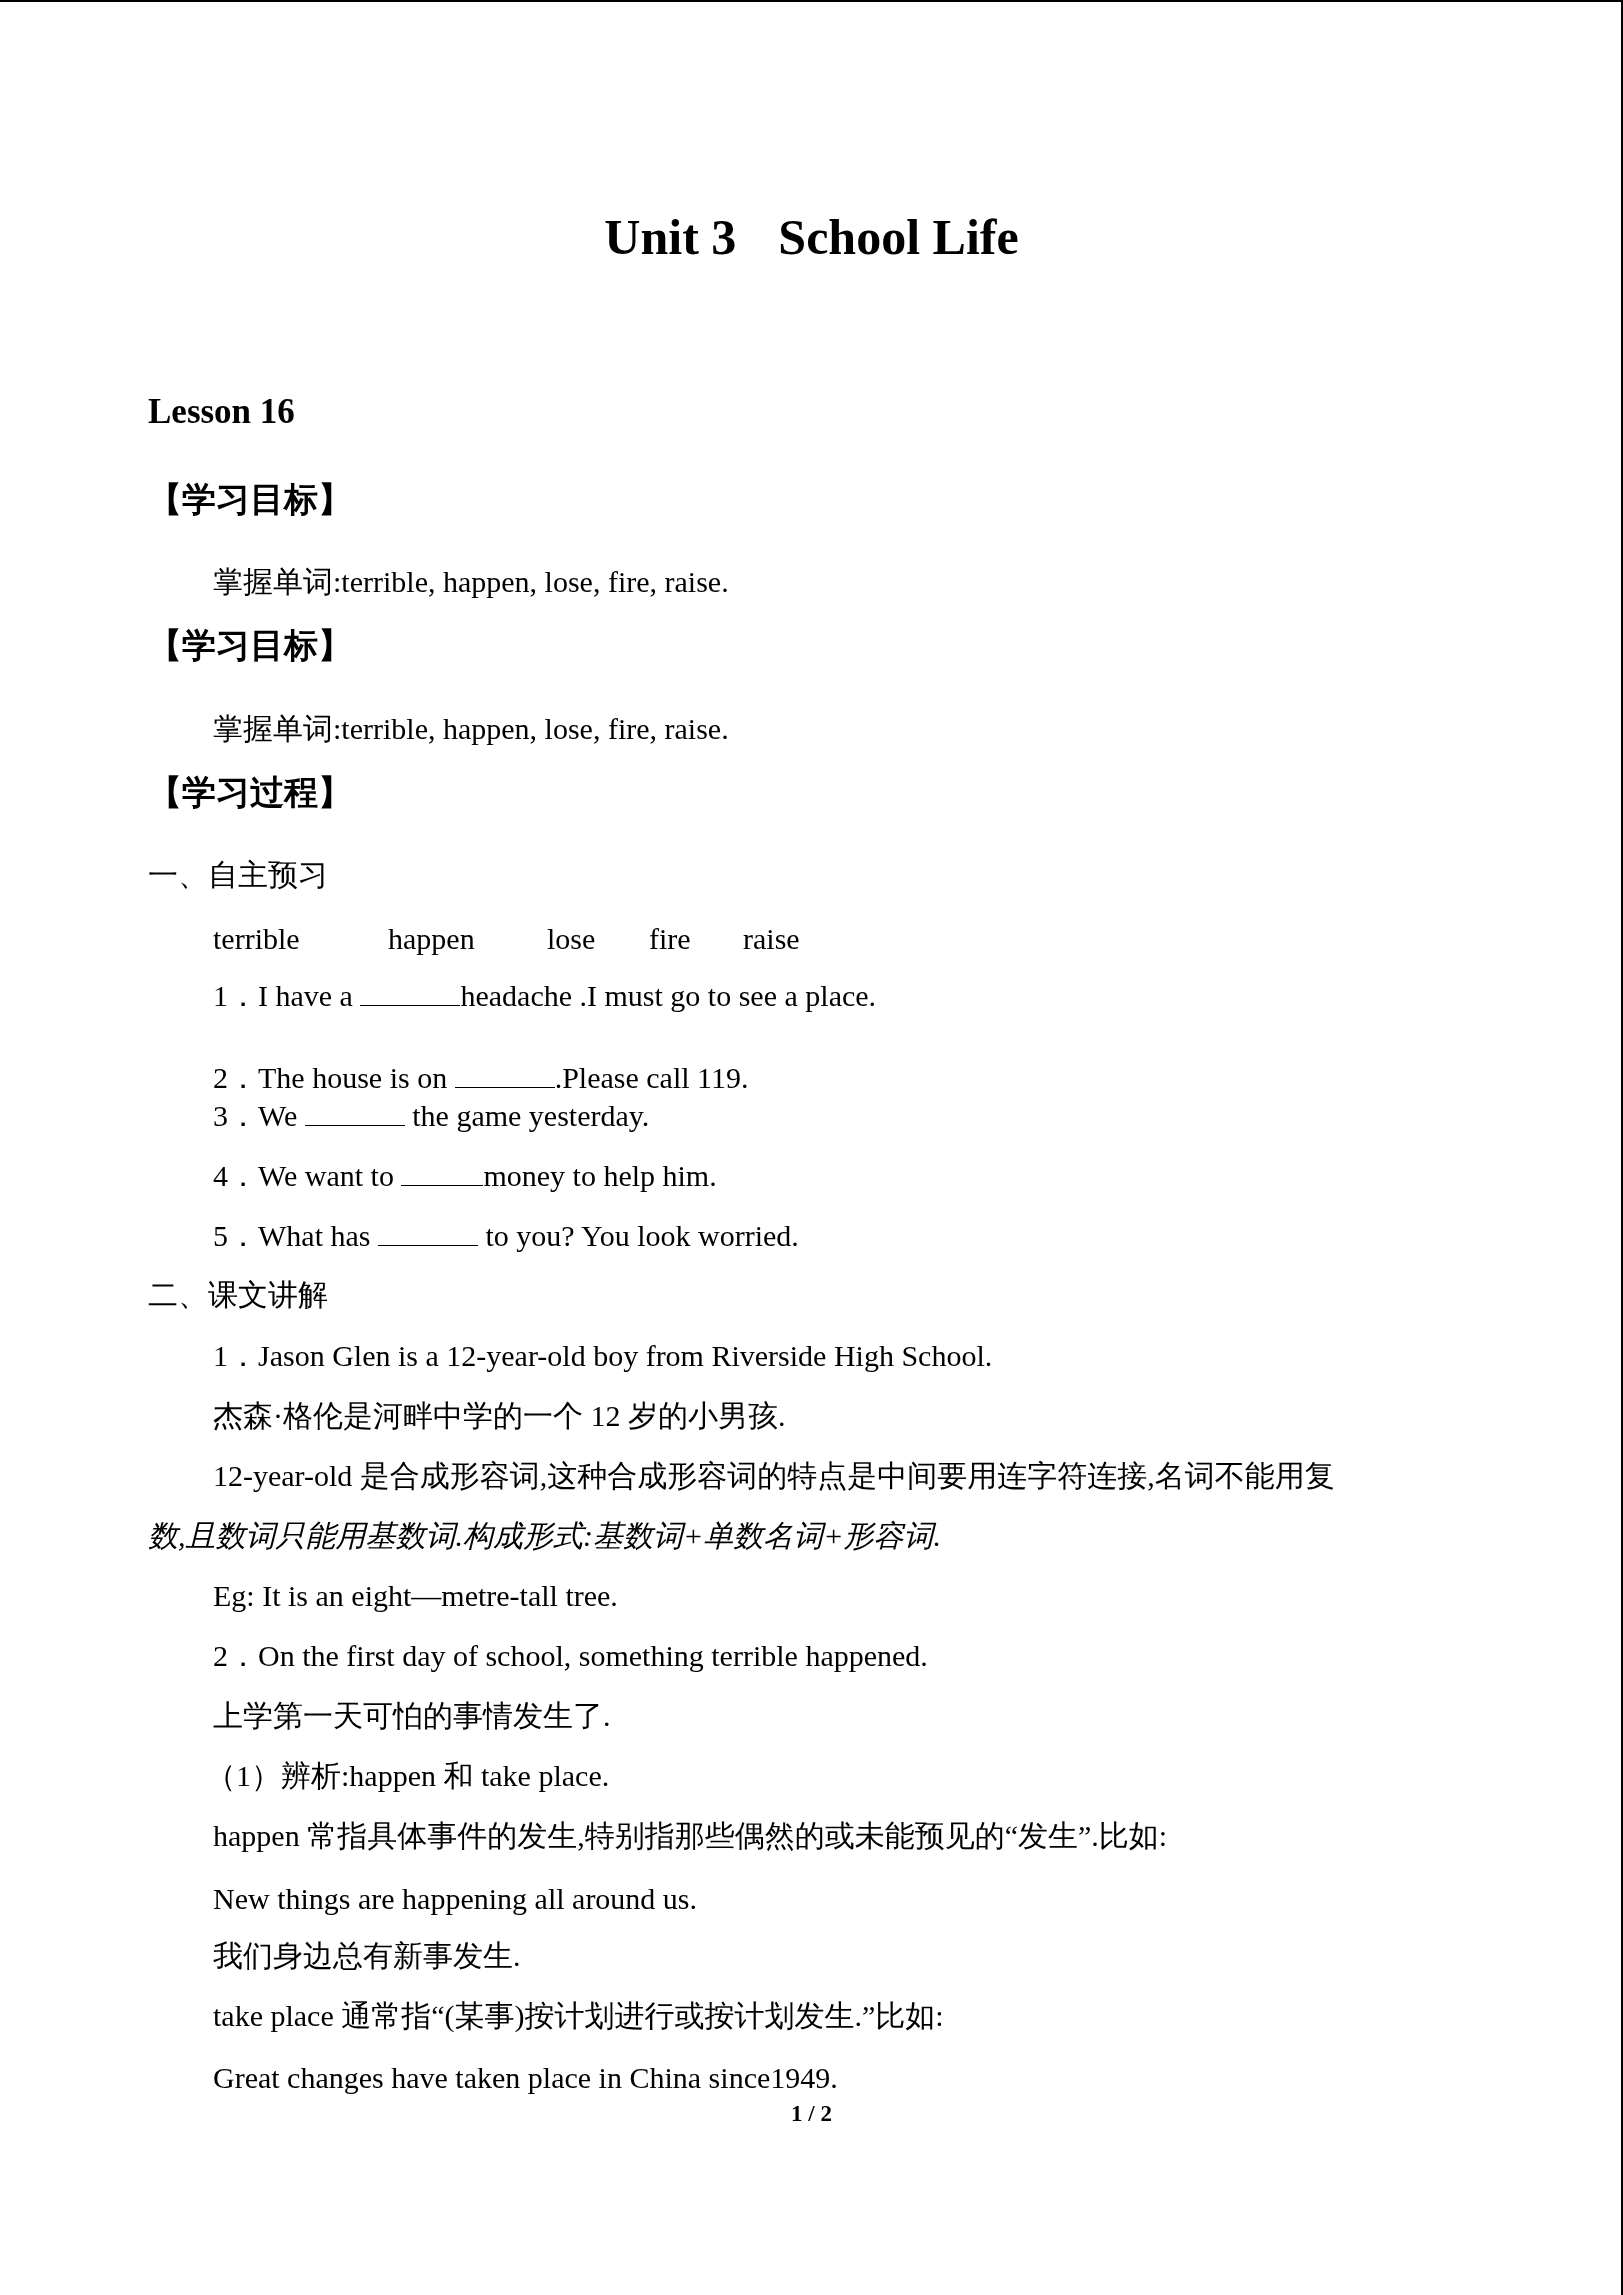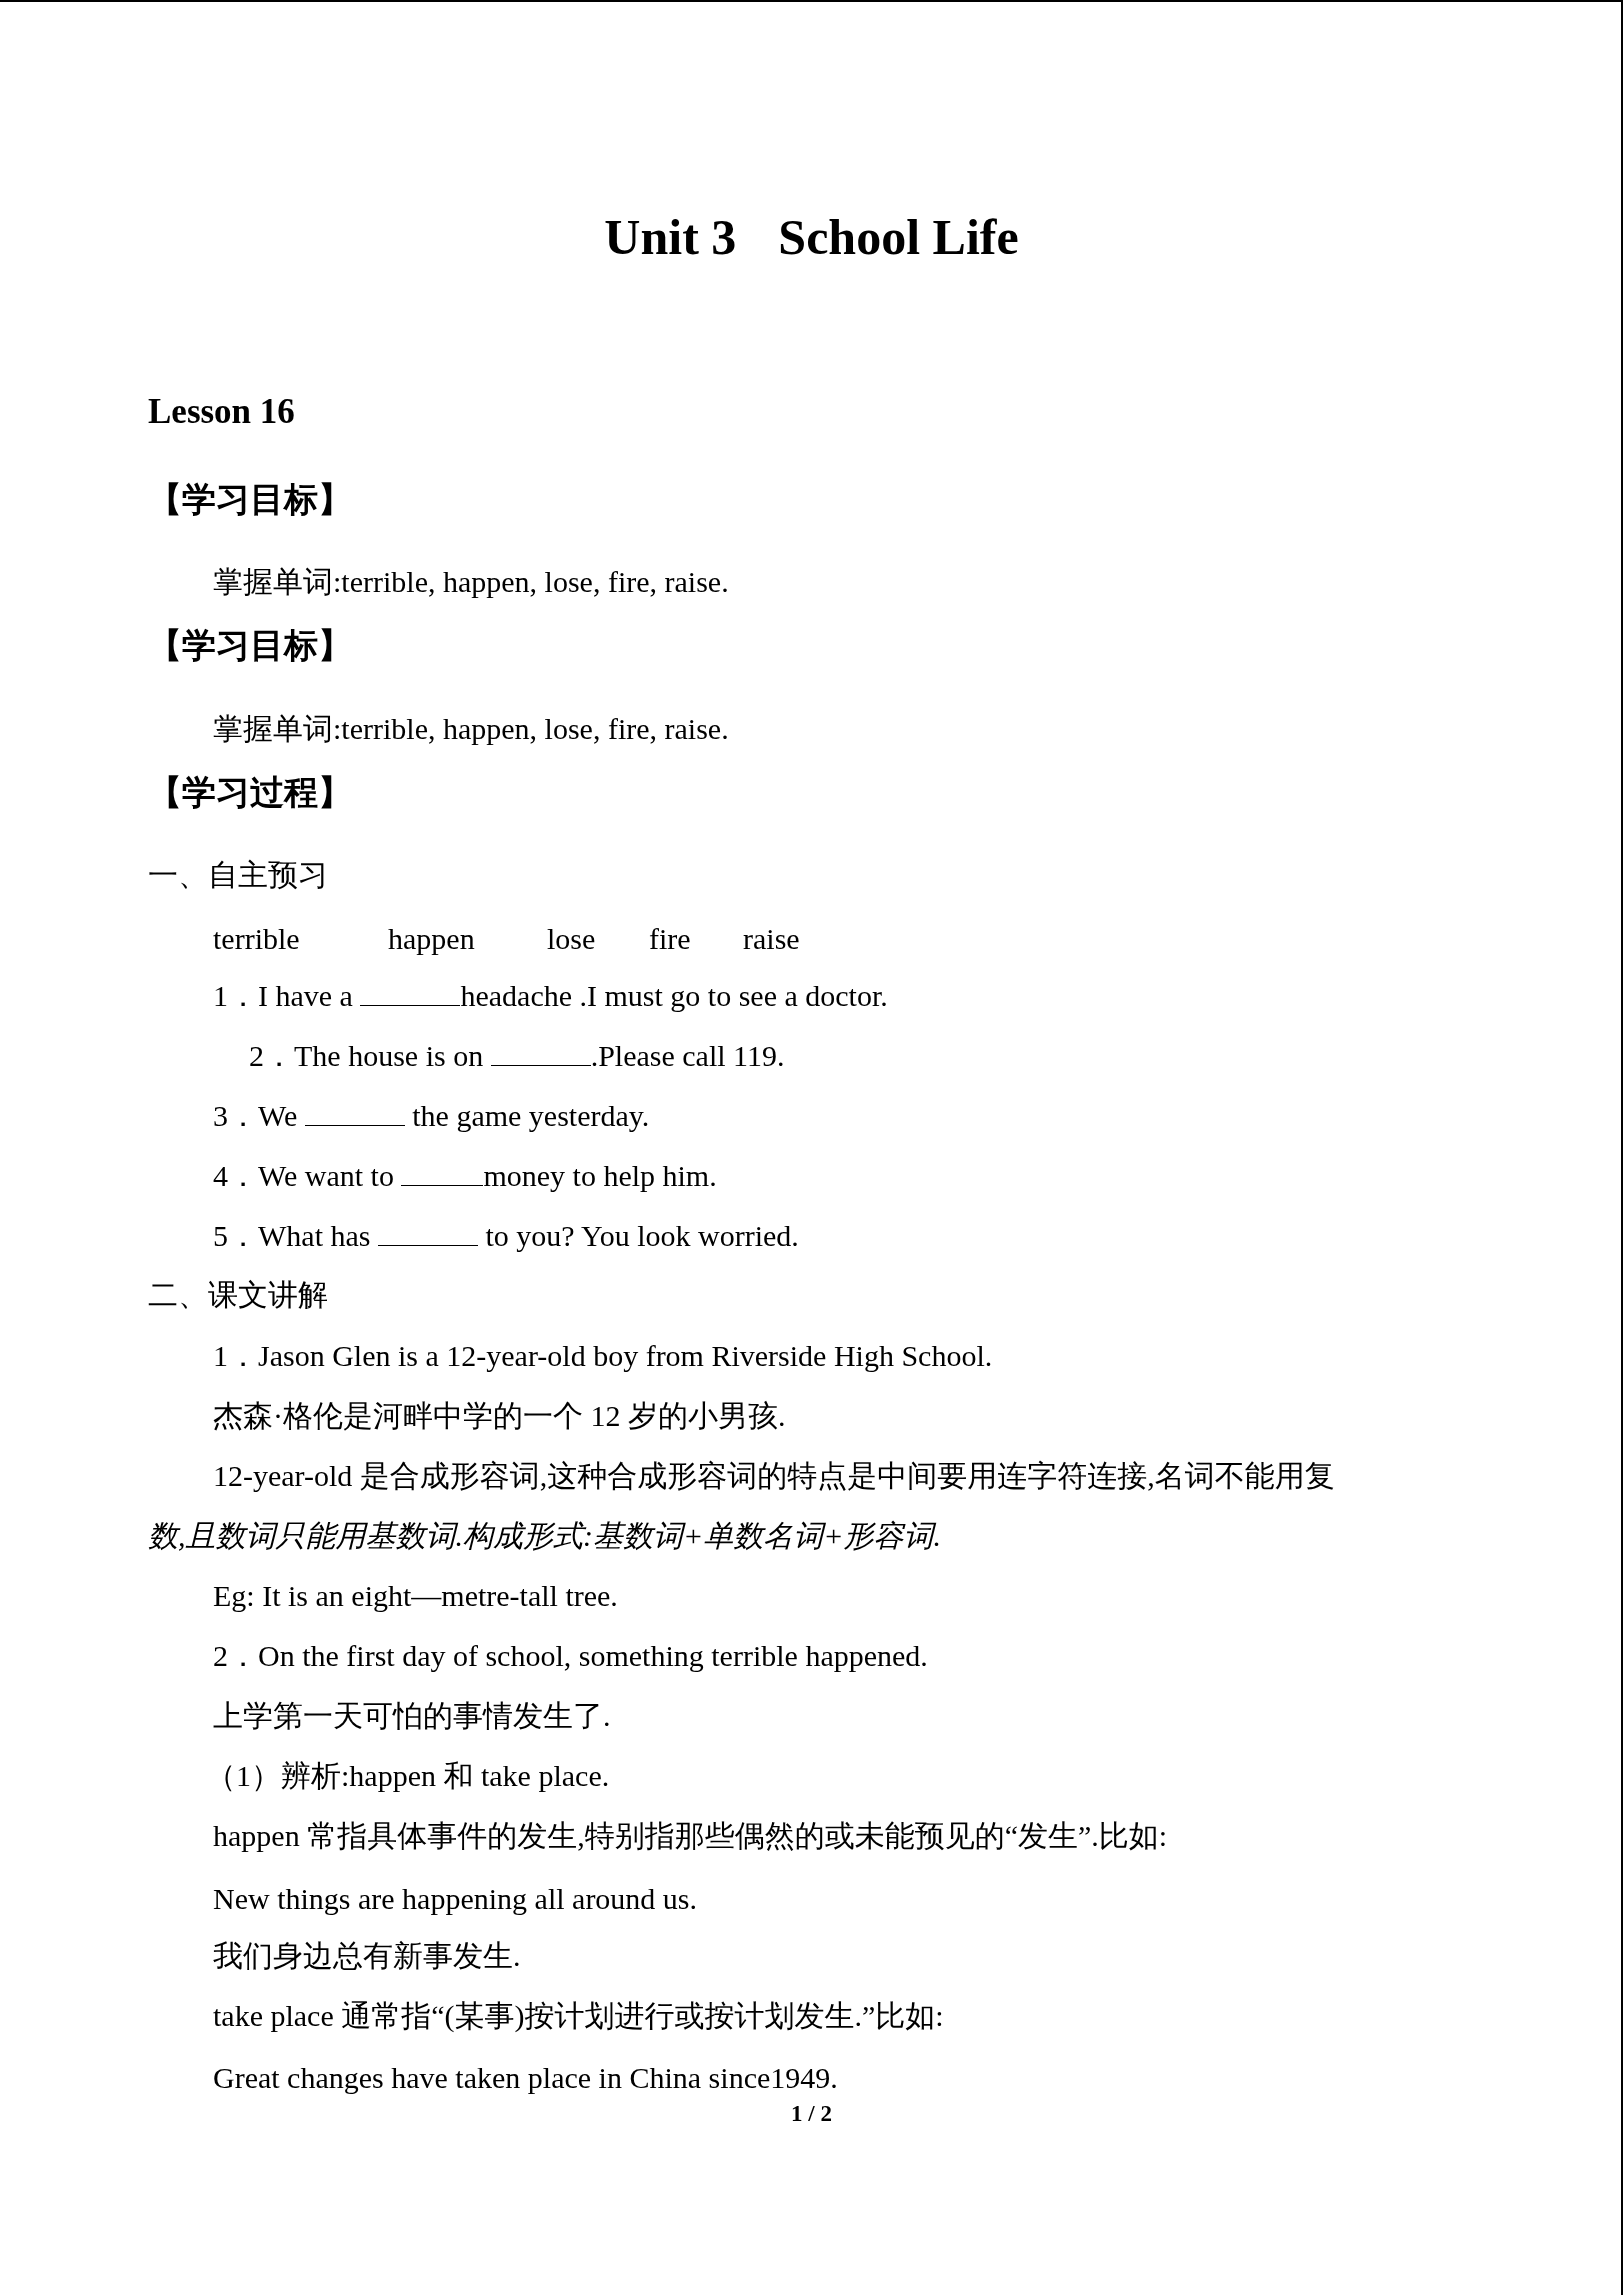--- a/index.html
+++ b/index.html
@@ -41,23 +41,23 @@
 
 <div class="hdr" style="top:772px;">【学习过程】</div>
 
 <div class="line flush" style="top:856px;">一、自主预习</div>
 
 <div class="line ind" style="top:920px;">
   <span class="w" style="width:175px;">terrible</span><span class="w" style="width:159px;">happen</span><span class="w" style="width:102px;">lose</span><span class="w" style="width:94px;">fire</span><span class="w">raise</span>
 </div>
 
 <div class="line ind" style="top:977px;">
-  <span>1．</span><span>I have a </span><span class="blank" style="width:100px;"></span><span>headache .I must go to see a doctor.</span>
+  <span>1．</span><span>I have a </span><span class="blank" style="width:100px;"></span><span>headache .I must go to see a place.</span>
 </div>
-<div class="line ind" style="top:1037px;margin-left:36px;">
+<div class="line ind" style="top:1059px;">
   <span>2．</span><span>The house is on </span><span class="blank" style="width:100px;"></span><span>.Please call 119.</span>
 </div>
 <div class="line ind" style="top:1097px;">
   <span>3．</span><span>We </span><span class="blank" style="width:100px;"></span><span> the game yesterday.</span>
 </div>
 <div class="line ind" style="top:1157px;">
   <span>4．</span><span>We want to </span><span class="blank" style="width:82px;"></span><span>money to help him.</span>
 </div>
 <div class="line ind" style="top:1217px;">
   <span>5．</span><span>What has </span><span class="blank" style="width:100px;"></span><span> to you? You look worried.</span>

